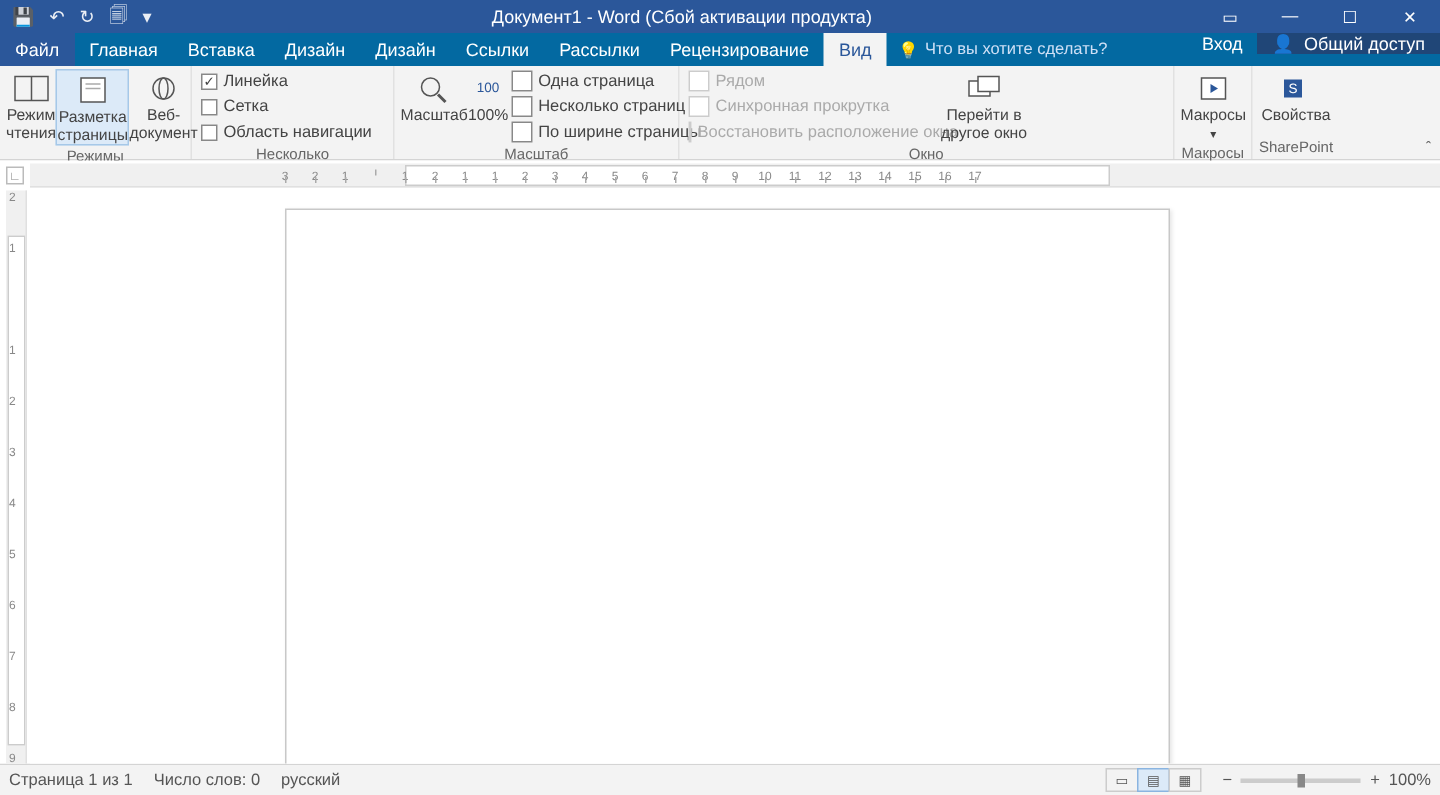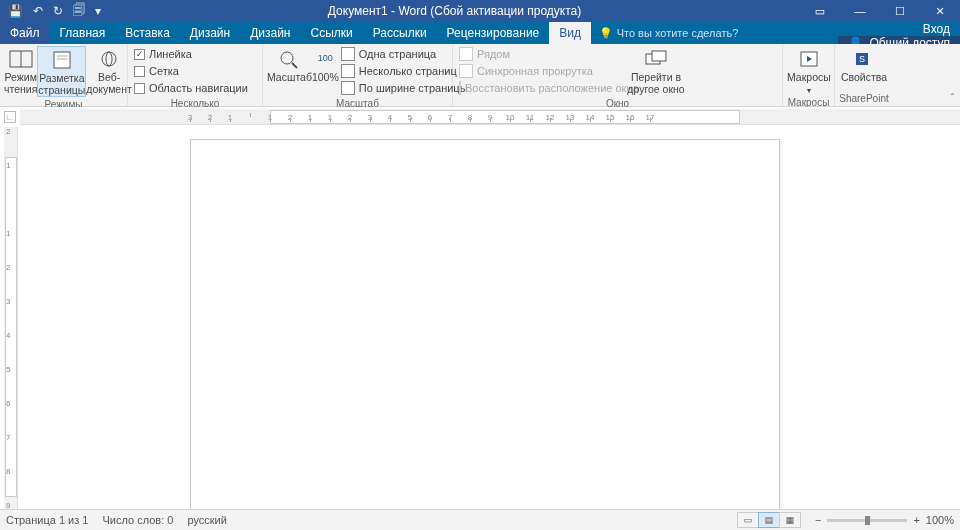--- a/index.html
+++ b/index.html
@@ -13,21 +13,21 @@
 .winctl { display: flex; align-items: center; gap: 0; }
 .winctl div { width: 40px; height: 22px; display: flex; align-items: center; justify-content: center; font-size: 11px; }
 
 
 .menurow { height: 22px; background: #0369a1; display: flex; align-items: stretch; color: #fff; font-size: 12px; }
 .menurow .tab { padding: 0 10px; display: flex; align-items: center; }
 .menurow .tab.active { background: #f3f3f3; color: #2b579a; }
 .menurow .tab.file { background: #2b579a; }
 .menurow .spacer { flex: 1; }
 .menurow .tell { display: flex; align-items: center; color: #cfe0f6; padding: 0 8px; font-size: 11px; gap: 4px; }
-.menurow .right { display: flex; align-items: flex-end; flex-direction: column; }
+.menurow .right { display: flex; align-items: flex-start; }
 .menurow .share { background: #204677; padding: 0 10px; display: flex; align-items: center; gap: 6px; }
 
 
 .ribbon { height: 63px; background: #f3f3f3; border-bottom: 1px solid #d4d4d4; display: flex; position: relative; }
 .group { border-right: 1px solid #e1e1e1; display: flex; flex-direction: column; }
 .group .body { flex: 1; display: flex; align-items: flex-start; padding: 2px 4px; }
 .group .label { text-align: center; font-size: 10px; color: #666; padding-bottom: 2px; }
 .bigbtn { display: flex; flex-direction: column; align-items: center; justify-content: flex-start; width: 50px; padding-top: 2px; gap: 2px; text-align: center; font-size: 10.5px; line-height: 1.1; }
 .bigbtn .ico { width: 26px; height: 22px; display: flex; align-items: center; justify-content: center; }
 .bigbtn.sel { background: #dceaf8; border: 1px solid #a6c8e8; }

